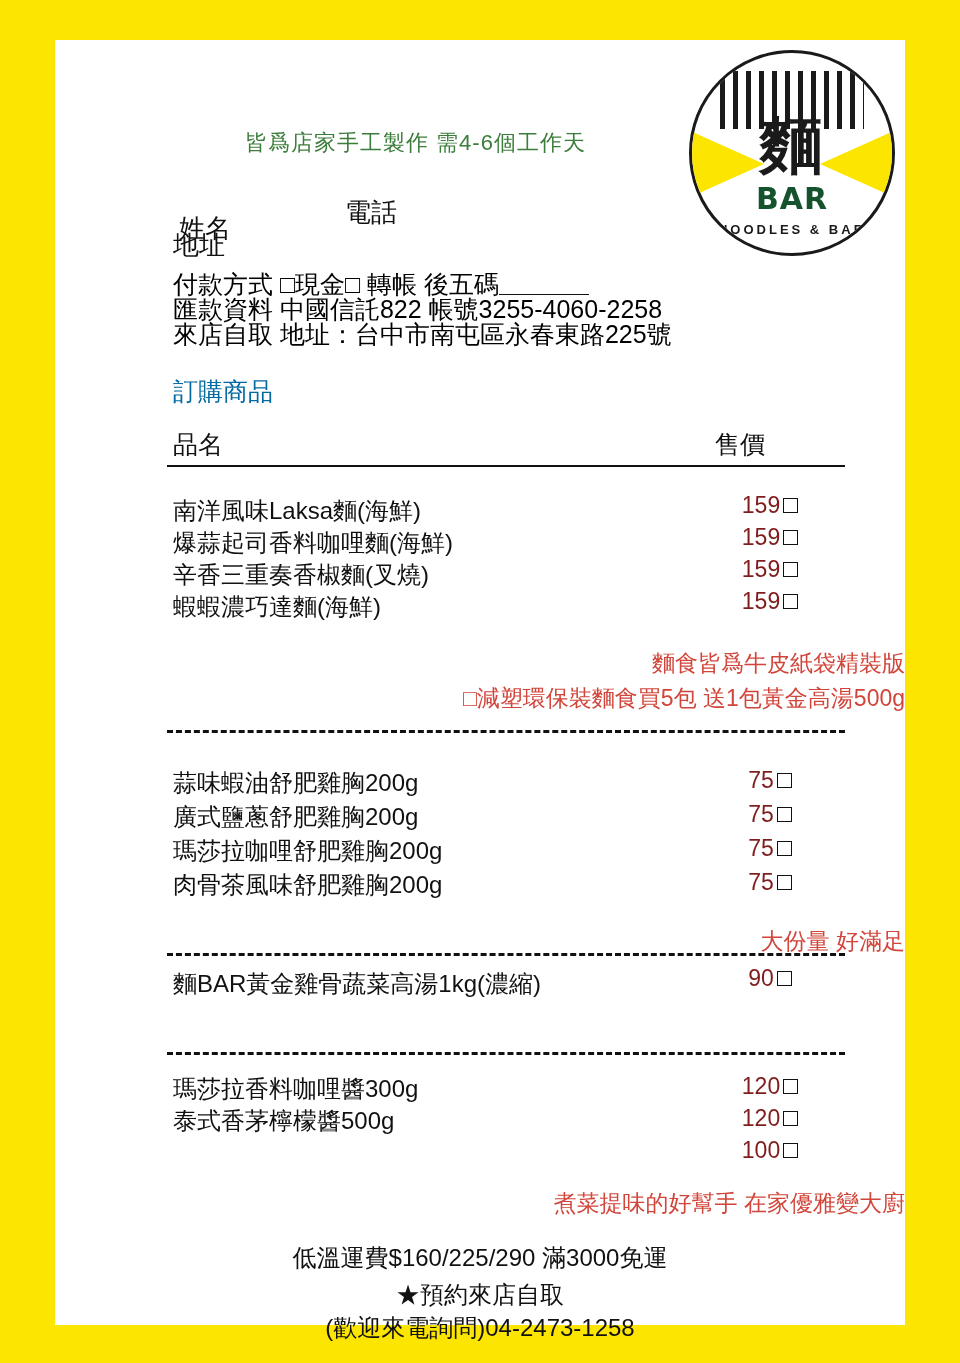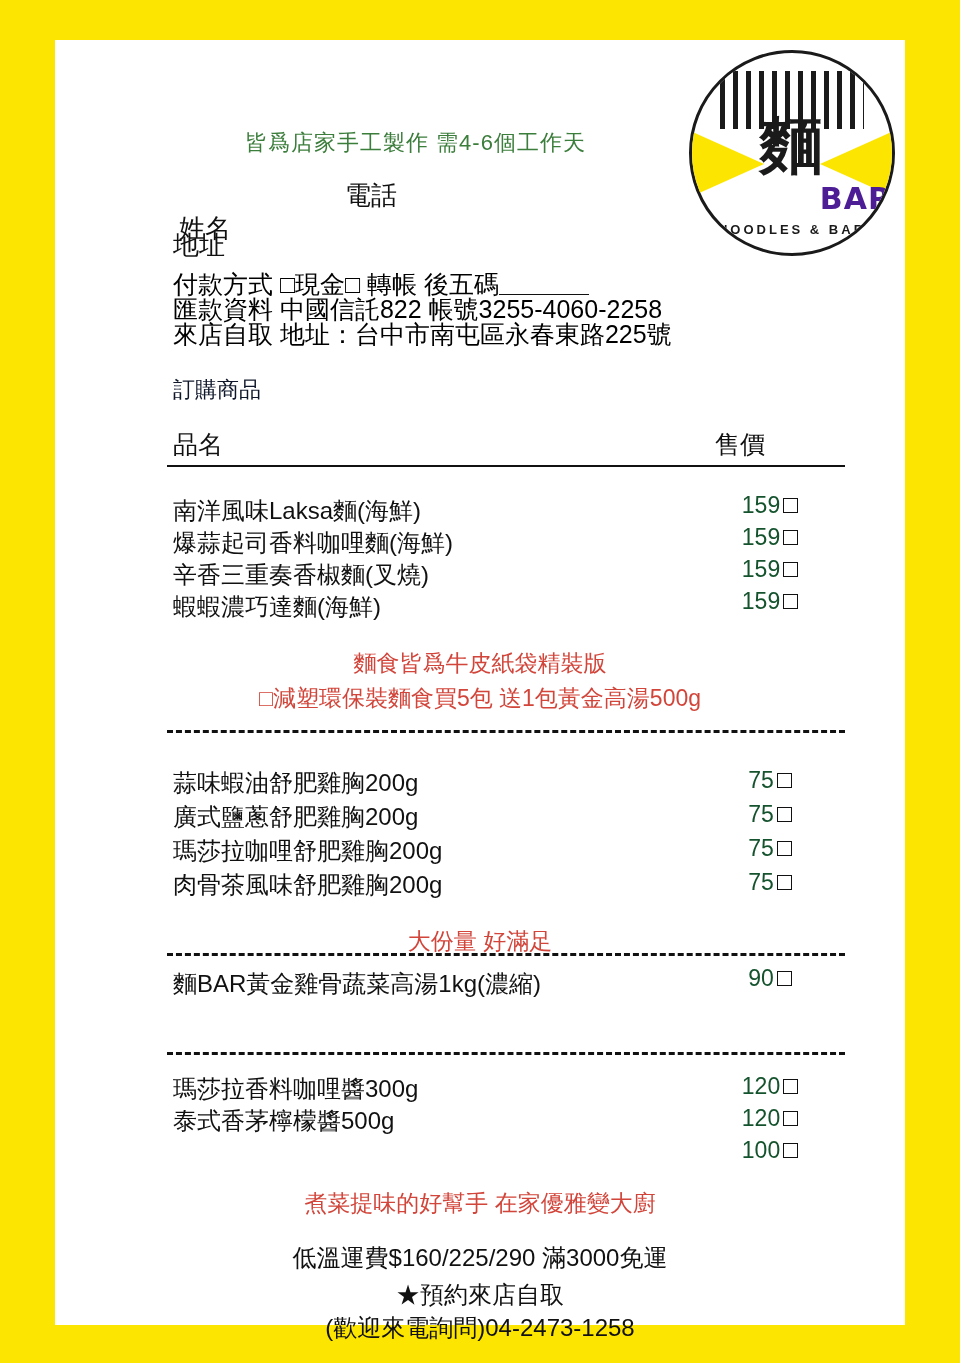--- a/index.html
+++ b/index.html
@@ -83,25 +83,25 @@
     font-weight: bold;
     color: #1a1a1a;
     line-height: 1;
     letter-spacing: 2px;
   }
   .logo-bar {
     position: absolute;
     left: 0;
     right: 0;
     top: 128px;
-    text-align: right;
+    text-align: center;
     font-family: "DejaVu Sans", sans-serif;
     font-size: 30px;
     font-weight: bold;
-    color: #4c1d95;
+    color: #14532d;
     letter-spacing: 1px;
   }
   .logo-arc {
     position: absolute;
     left: 0;
     right: 0;
     bottom: 16px;
     text-align: center;
     font-size: 13px;
     font-weight: bold;
@@ -119,21 +119,21 @@
     letter-spacing: 1px;
     white-space: nowrap;
   }
 
   .field-row {
     position: absolute;
     font-size: 26px;
     color: #111;
   }
   .f-name { left: 124px; top: 150px; margin-top: 21px; }
-  .f-phone { left: 290px; top: 138px; }
+  .f-phone { left: 290px; top: 155px; }
   .f-addr { left: 118px; top: 188px; }
 
   .small-line {
     position: absolute;
     left: 118px;
     font-size: 25px;
     color: #000000;
     white-space: nowrap;
   }
   .sl1 { top: 228px; }
@@ -145,22 +145,22 @@
     border-bottom: 1px solid #111;
     width: 90px;
     height: 16px;
     vertical-align: -2px;
   }
 
   .order-title {
     position: absolute;
     left: 118px;
     top: 335px;
-    font-size: 22px;
-    color: #0f172a;
+    font-size: 25px;
+    color: #0369a1;
   }
 
   
   .th-item {
     position: absolute;
     left: 118px;
     top: 388px;
     font-size: 25px;
     color: #111;
   }
@@ -193,37 +193,37 @@
     font-size: 24px;
     color: #111;
     white-space: nowrap;
   }
   .price {
     position: absolute;
     left: 660px;
     width: 110px;
     text-align: center;
     font-size: 23px;
-    color: #14532d;
+    color: #7f1d1d;
     white-space: nowrap;
   }
   .cbox {
     display: inline-block;
     width: 13px;
     height: 13px;
     border: 1.5px solid #111;
     margin-left: 3px;
     vertical-align: 0px;
   }
 
   .promo {
     position: absolute;
     left: 0;
     right: 0;
-    text-align: center;
+    text-align: right;
     font-size: 23px;
     color: #d2453a;
     white-space: nowrap;
   }
 
   .footer-line {
     position: absolute;
     left: 0;
     right: 0;
     text-align: center;

